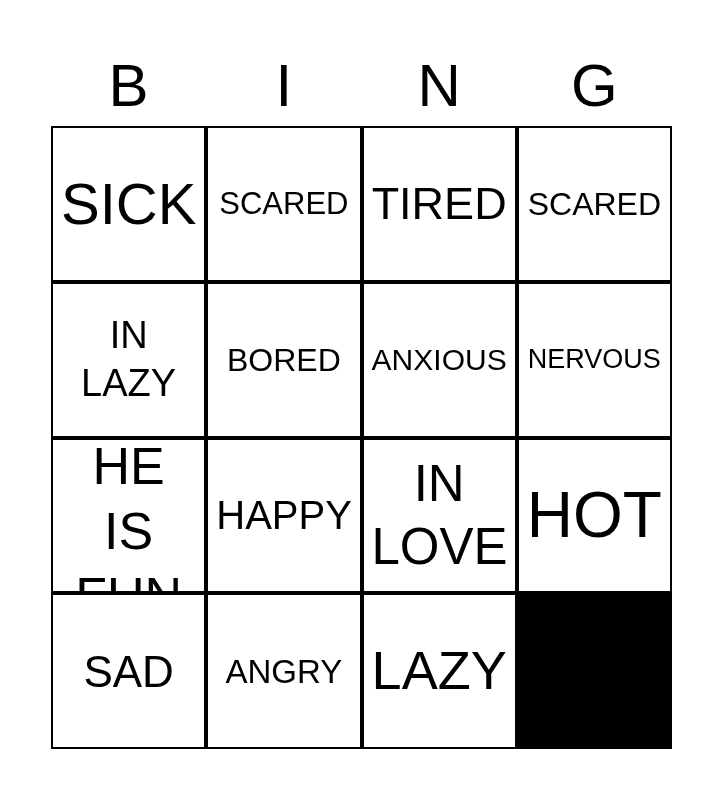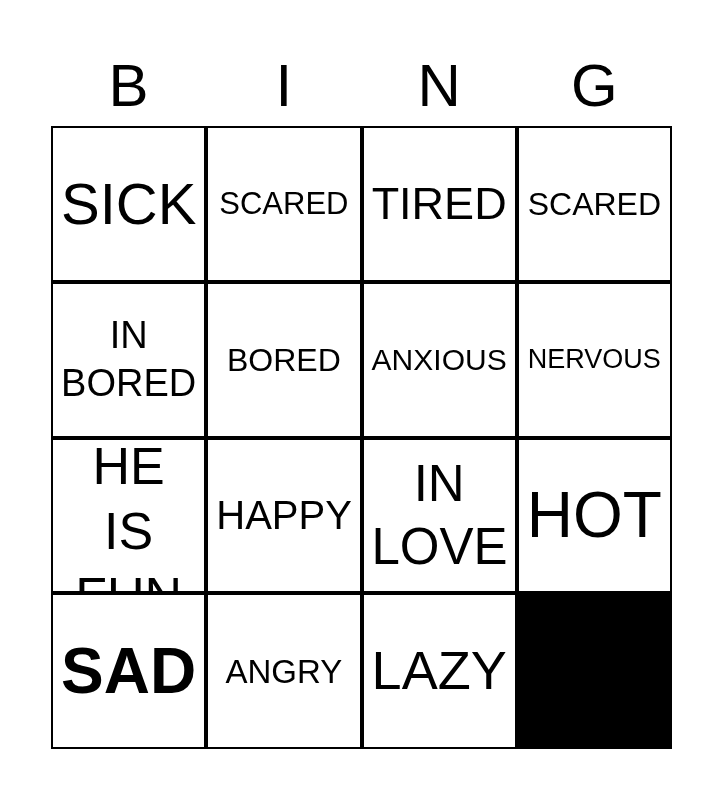--- a/index.html
+++ b/index.html
@@ -86,21 +86,21 @@
     <div class="cell">
         <span class="cell-text" style="font-size: 31px;">SCARED</span>
       </div>
     <div class="cell">
         <span class="cell-text" style="font-size: 45px;">TIRED</span>
       </div>
     <div class="cell">
         <span class="cell-text" style="font-size: 32px;">SCARED</span>
       </div>
     <div class="cell">
-        <span class="cell-text" style="font-size: 38px;">IN BORED</span>
+        <span class="cell-text" style="font-size: 38px;">IN LAZY</span>
       </div>
     <div class="cell">
         <span class="cell-text" style="font-size: 32px;">BORED</span>
       </div>
     <div class="cell">
         <span class="cell-text" style="font-size: 30px;">ANXIOUS</span>
       </div>
     <div class="cell">
         <span class="cell-text" style="font-size: 27px;">NERVOUS</span>
       </div>
@@ -110,21 +110,21 @@
     <div class="cell">
         <span class="cell-text" style="font-size: 40px; text-align: right;">HAPPY</span>
       </div>
     <div class="cell">
         <span class="cell-text" style="font-size: 51px; text-align: center;">IN LOVE</span>
       </div>
     <div class="cell">
         <span class="cell-text" style="font-size: 64px;">HOT</span>
       </div>
     <div class="cell">
-        <span class="cell-text" style="font-size: 64px; font-weight: bold;">SAD</span>
+        <span class="cell-text" style="font-size: 44px;">SAD</span>
       </div>
     <div class="cell">
         <span class="cell-text" style="font-size: 33px;">ANGRY</span>
       </div>
     <div class="cell">
         <span class="cell-text" style="font-size: 54px;">LAZY</span>
       </div>
   </div>
 
 </div>

